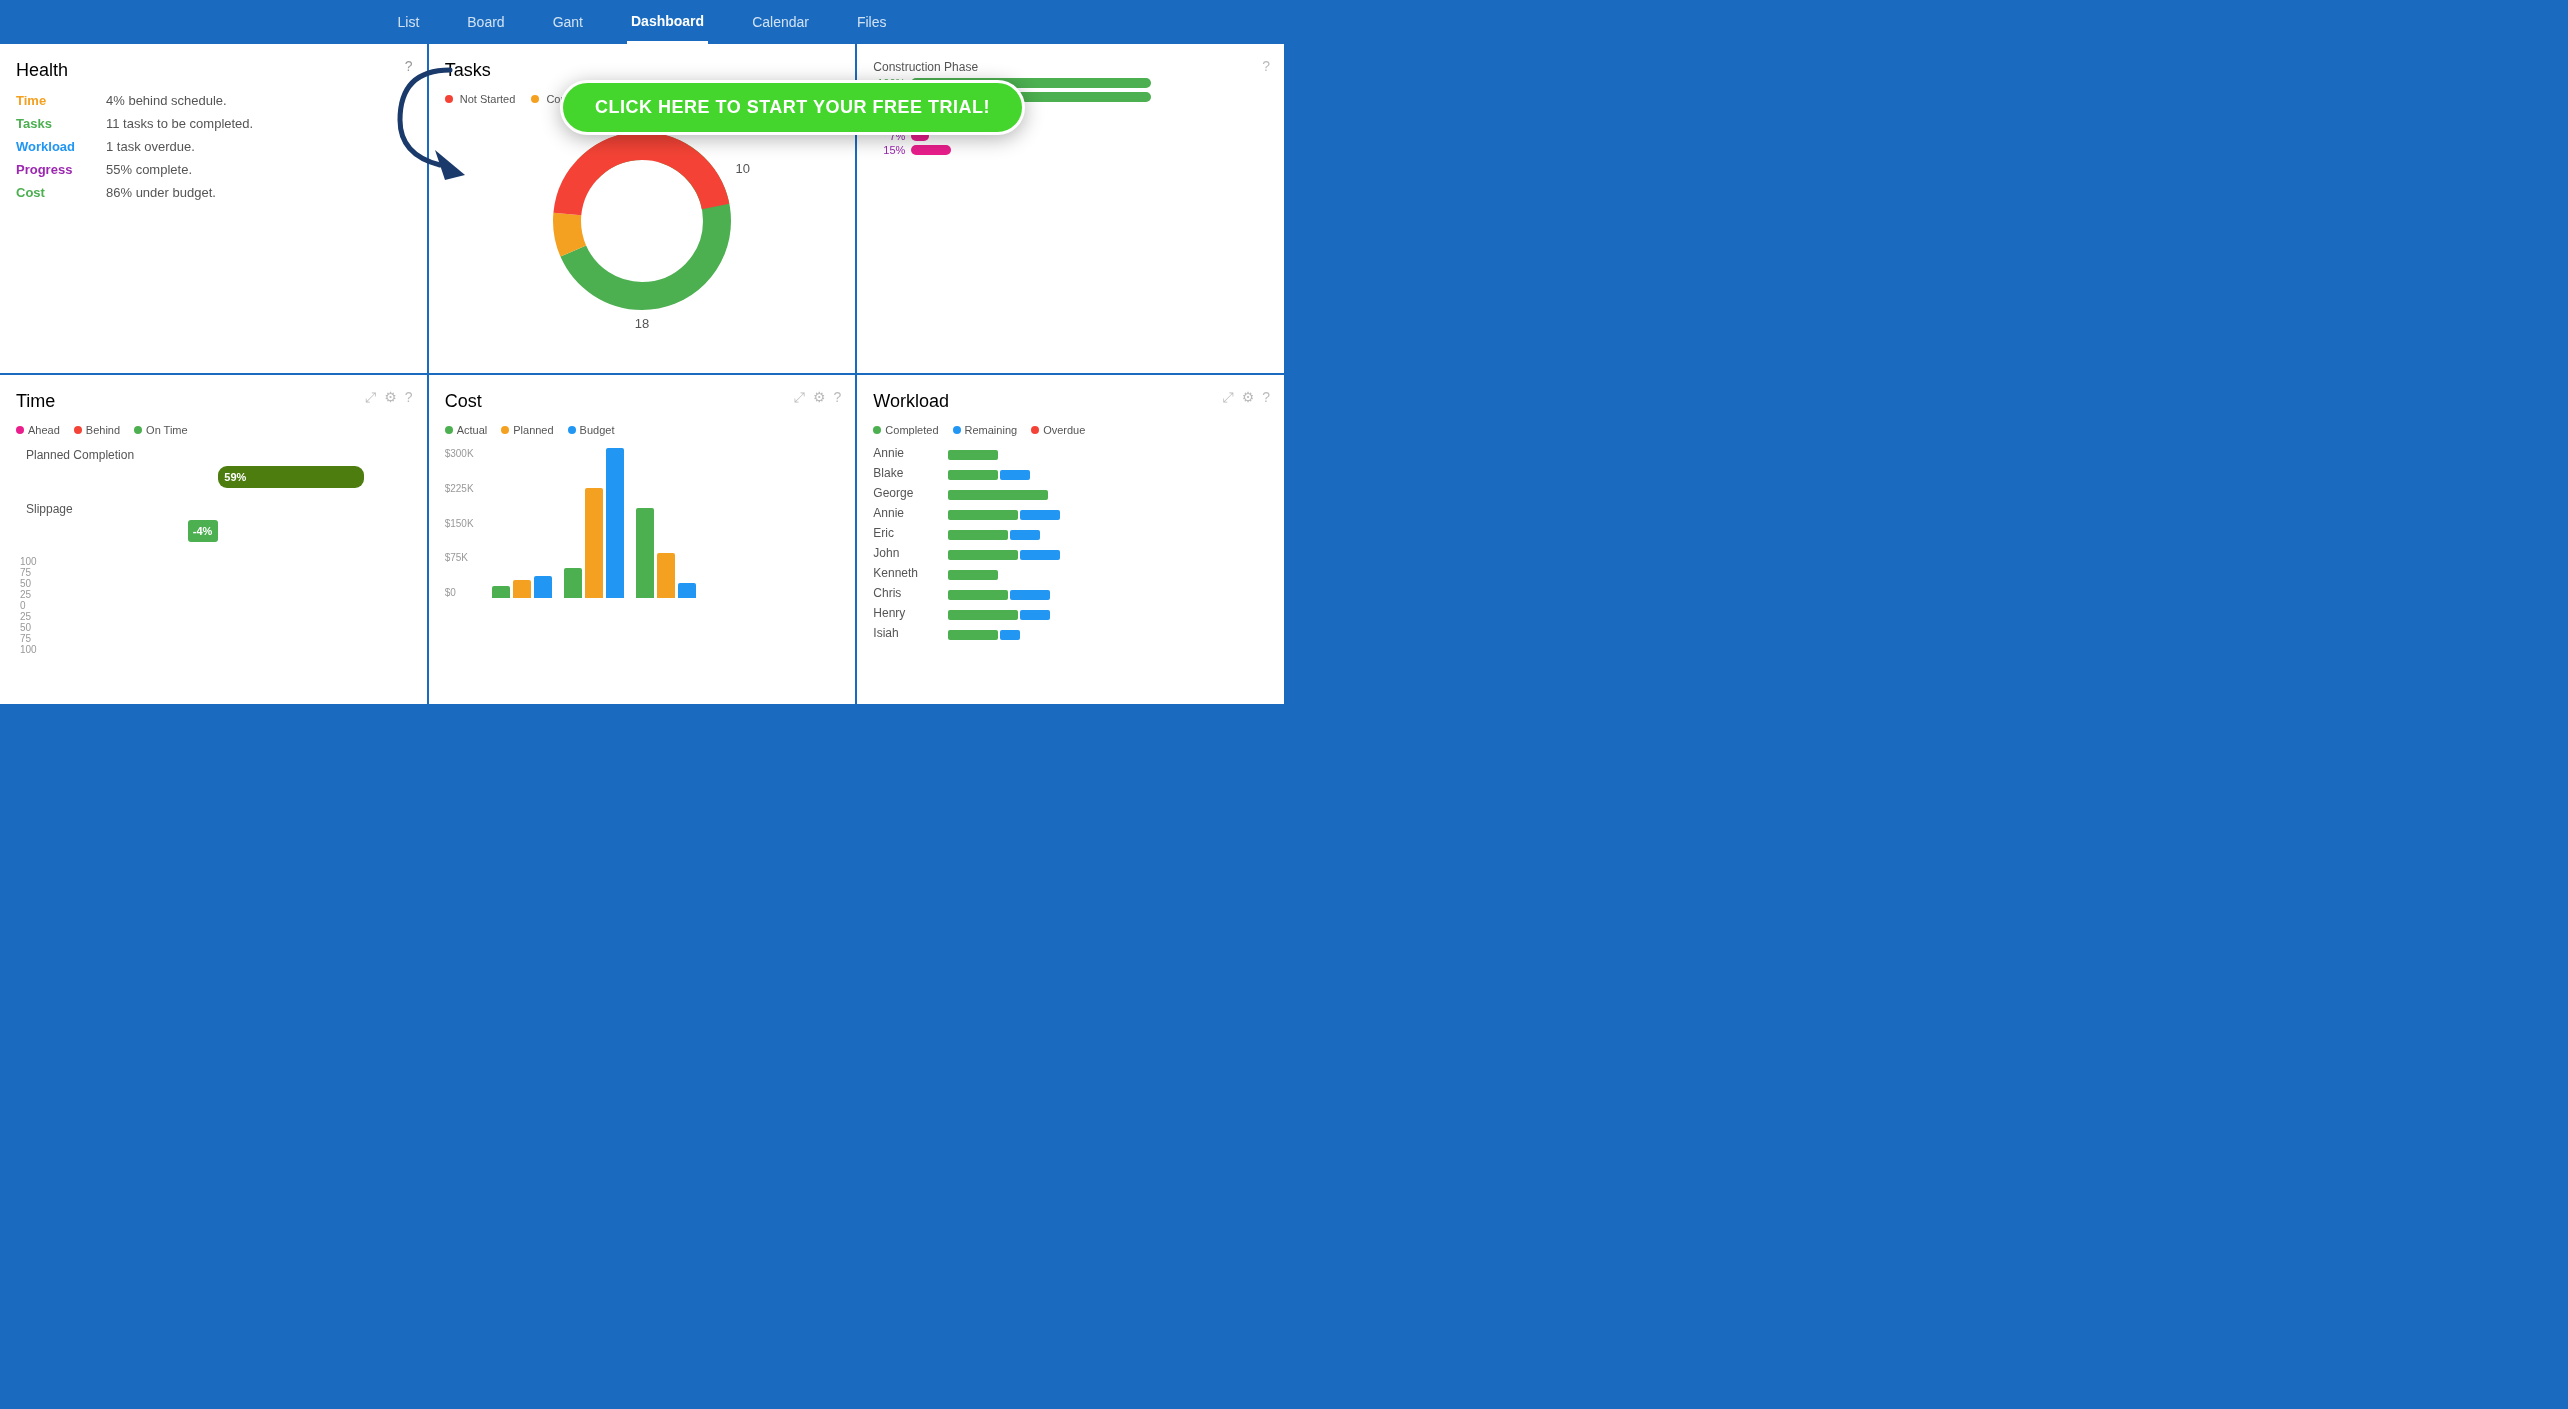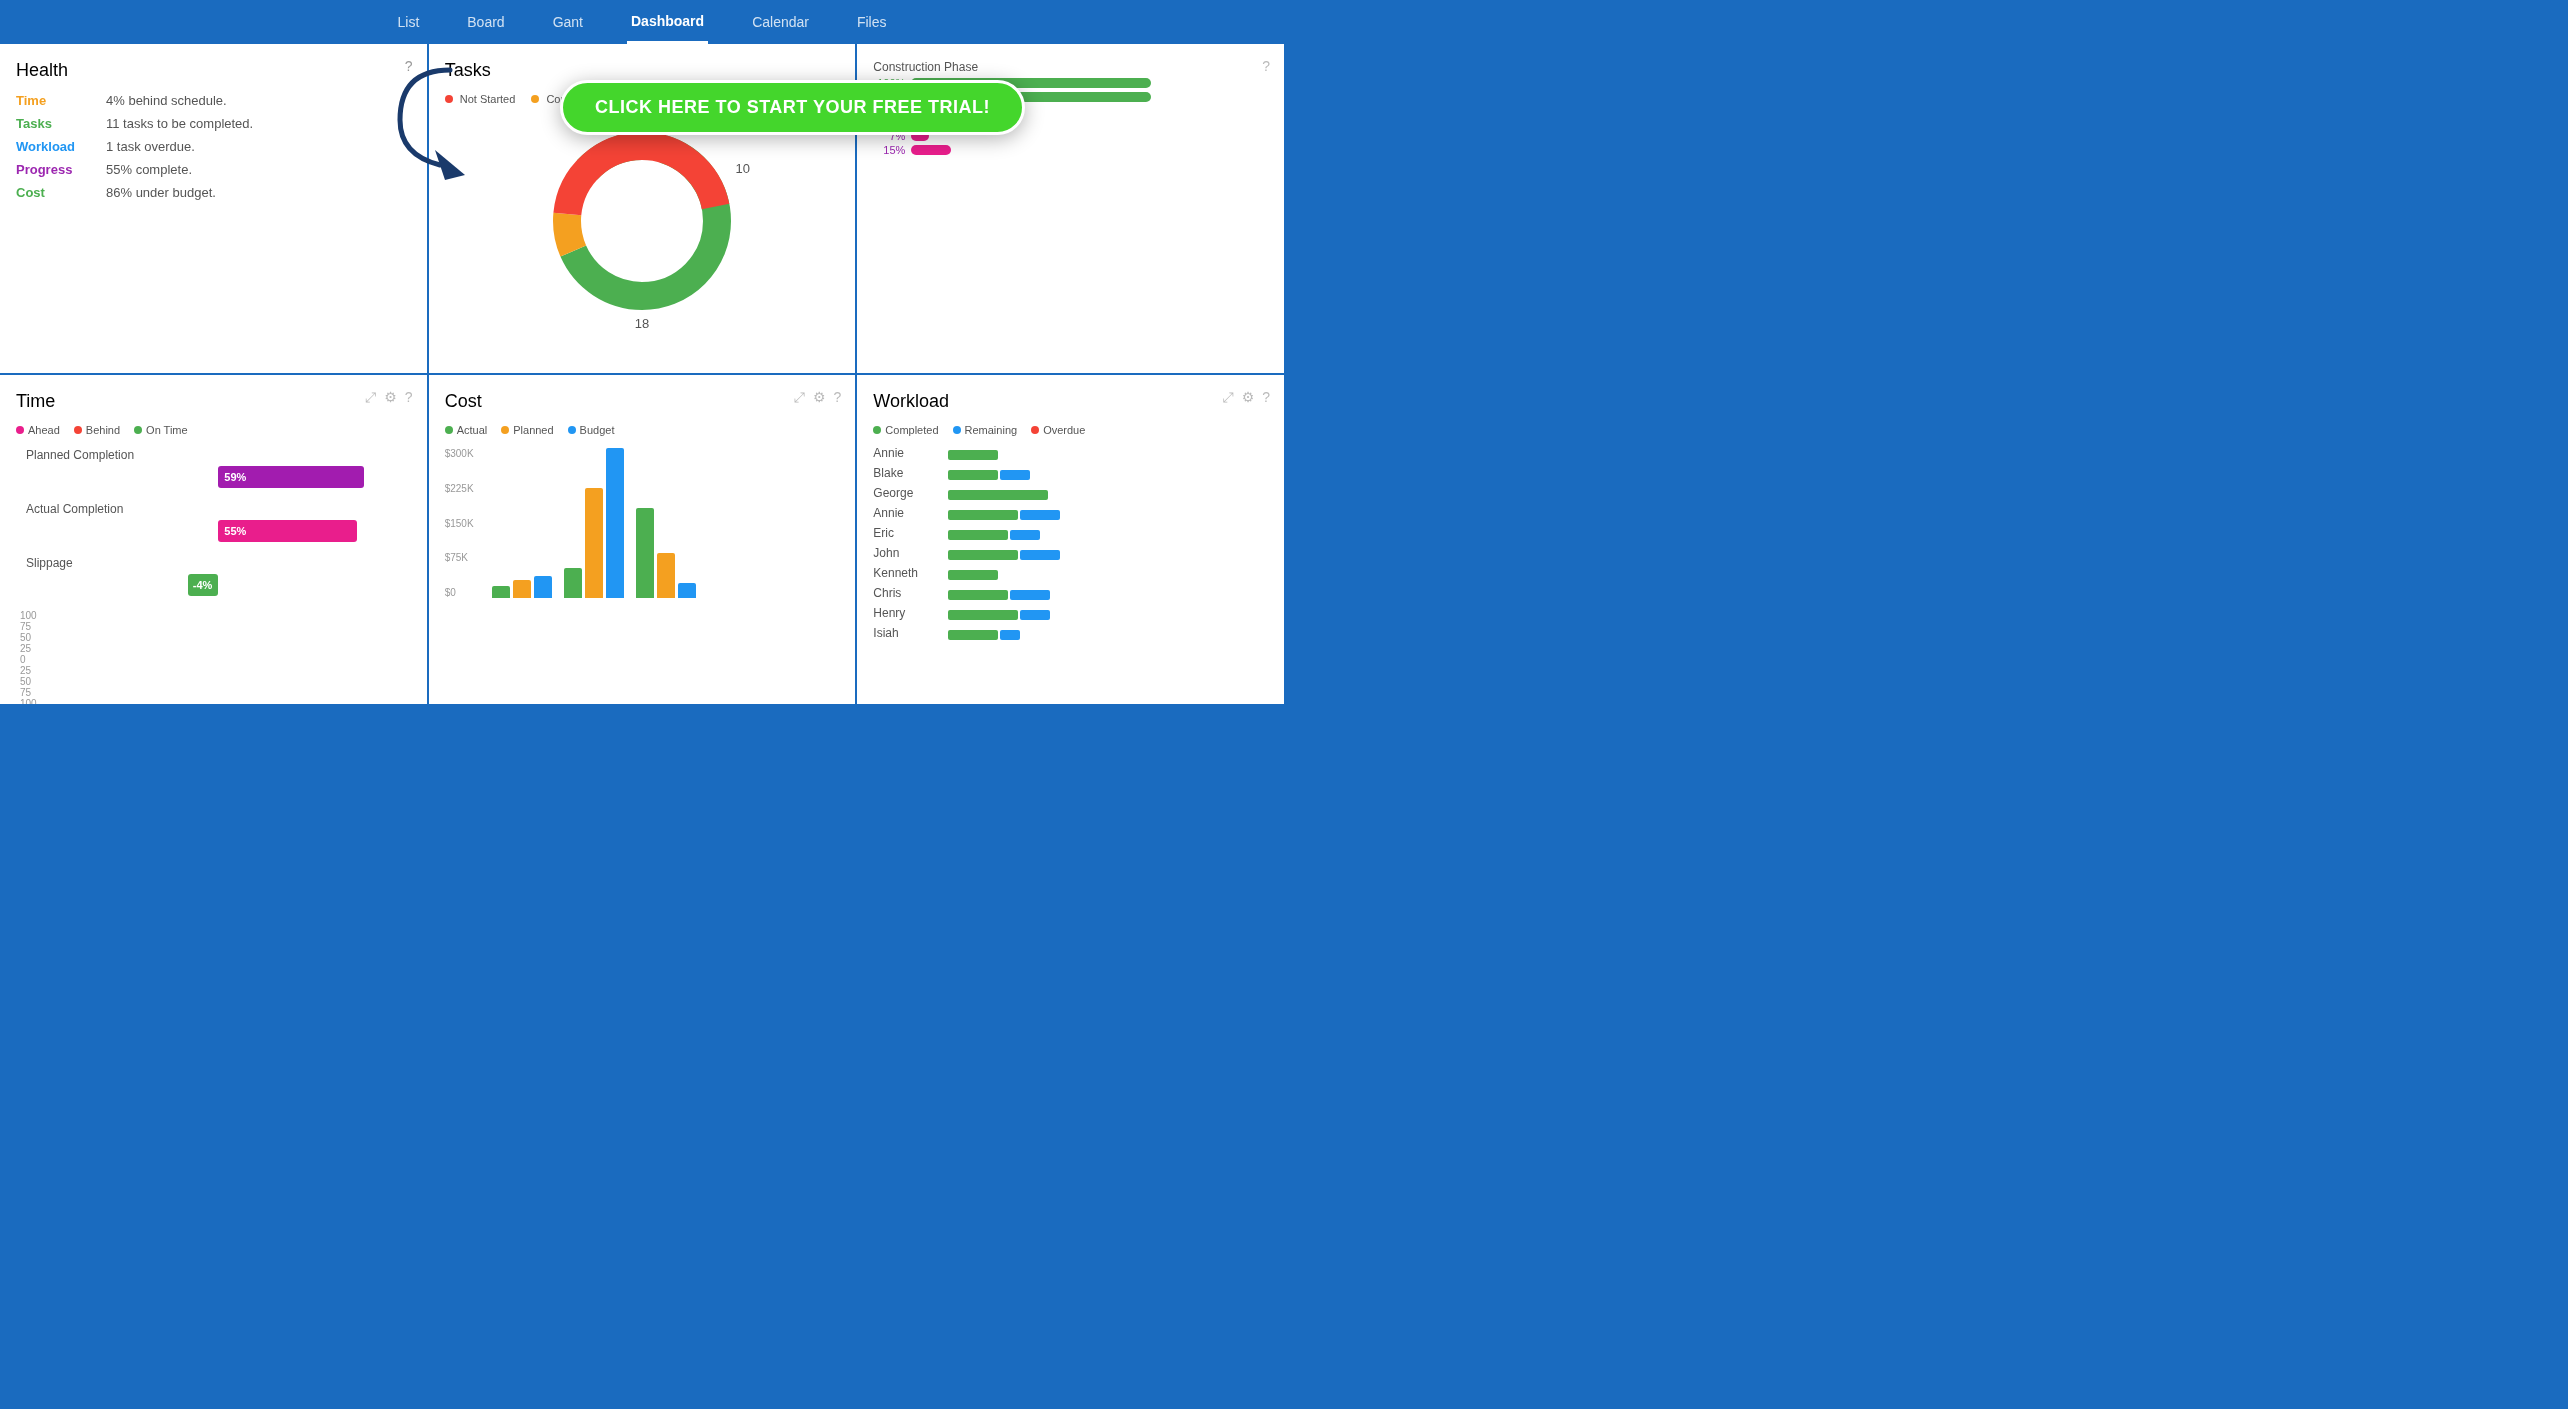--- a/index.html
+++ b/index.html
@@ -432,30 +432,24 @@
       <span>
         <span class="legend-dot" style="background:#4caf50;"></span>On Time
       </span>
     </div>
 
     <div style="position:relative; padding-left:10px;">
 
       <div class="time-row">
         <div class="time-row-label">Planned Completion</div>
         <div class="time-bar-area">
-          <div class="time-bar-pos" style="width:38%; background:#a21caf; border-radius:3px;">59%</div>
+          <div class="time-bar-pos" style="width:38%; background:#4d7c0f; border-radius:9px;">59%</div>
         </div>
       </div>
 
-      <div class="time-row">
-        <div class="time-row-label">Actual Completion</div>
-        <div class="time-bar-area">
-          <div class="time-bar-pos" style="width:36%; background:#e91e8c; border-radius:3px;">55%</div>
-        </div>
-      </div>
 
       <div class="time-row">
         <div class="time-row-label">Slippage</div>
         <div class="time-bar-area">
           <div class="time-bar-neg" style="width:8%; background:#4caf50; border-radius:3px;">-4%</div>
         </div>
       </div>
     </div>
 
     <div class="time-axis">

